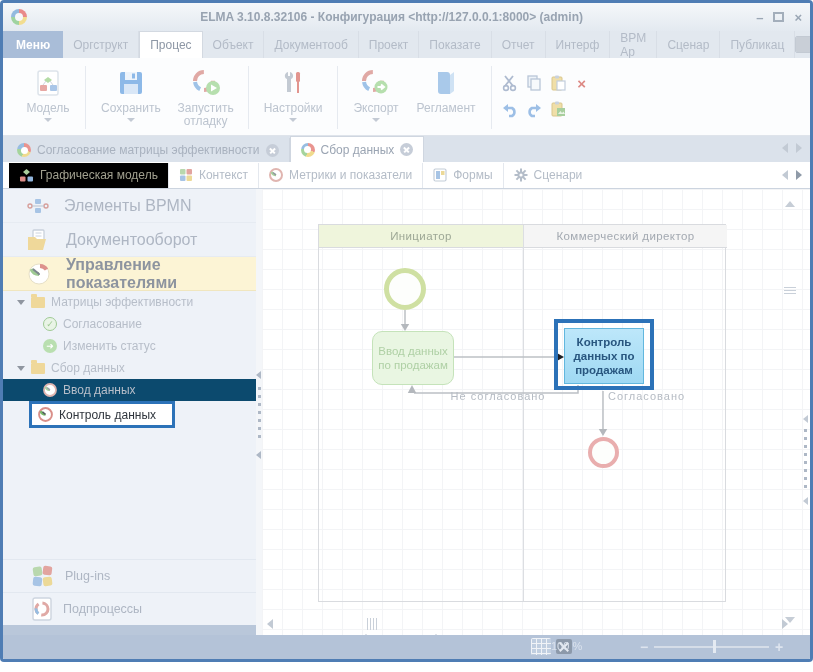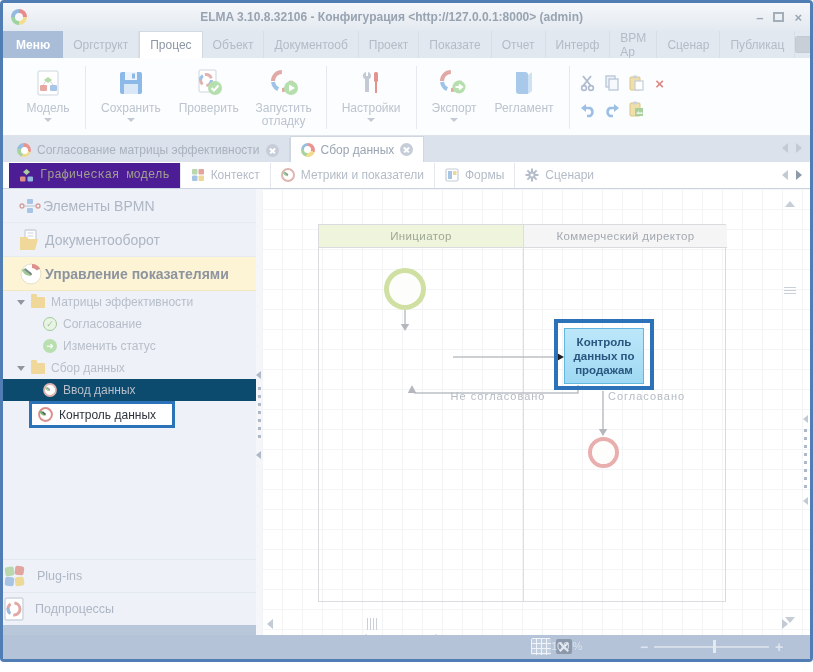--- a/index.html
+++ b/index.html
@@ -44,37 +44,37 @@
   .close-x { position:relative; width:13px; height:13px; border-radius:50%; background:#c6cdd8; flex:0 0 auto; }
   .close-x::before,.close-x::after { content:""; position:absolute; left:3px; top:6px; width:7px; height:1.6px; background:#fff; }
   .close-x::before { transform:rotate(45deg); } .close-x::after { transform:rotate(-45deg); }
   .nav-arrows { position:absolute; right:8px; top:7px; display:flex; gap:8px; }
   .tri-l { width:0;height:0;border-top:5px solid transparent;border-bottom:5px solid transparent;border-right:6px solid #c2cad4; }
   .tri-r { width:0;height:0;border-top:5px solid transparent;border-bottom:5px solid transparent;border-left:6px solid #c2cad4; }
 
   
   .viewtabs { height:27px; background:#fff; border-bottom:1px solid #ccd4df; display:flex; align-items:center; padding-left:6px; flex:0 0 auto; position:relative; }
   .vtab { display:flex; align-items:center; gap:6px; color:#b4bcc7; padding:0 10px; height:25px; border-right:1px solid #e4e8ee; }
-  .vtab.active { background:#4c1d95; color:#a1a08f;font-family:Liberation Mono, monospace; }
+  .vtab.active { background:#000000; color:#a1a08f; }
 
   
   .content { flex:1; display:flex; min-height:0; }
 
   
   .sidebar { width:253px; background:#eef2f8; display:flex; flex-direction:column; }
-  .sb-section { height:34px; display:flex; align-items:center; gap:2px; padding-left:16px; color:#aeb6c3; font-size:14px; border-bottom:1px solid #e6ebf2; }
+  .sb-section { height:34px; display:flex; align-items:center; gap:15px; padding-left:24px; color:#aeb6c3; font-size:16px; border-bottom:1px solid #e6ebf2; }
   .sb-section.active { background:#fcf4d5; color:#8d949f; border-bottom:1px solid #f0e6bf; }
   .tree { }
   .tree-row { height:22px; display:flex; align-items:center; gap:6px; color:#b7bec9; }
   .tree-row .exp { width:0;height:0;border-left:4px solid transparent;border-right:4px solid transparent;border-top:5px solid #8f96a0; margin-left:14px; }
   .tree-row.child { padding-left:40px; }
   .tree-row.sel-soft { background:#0c4a6e; }
   .tree-row.boxed { margin-left:26px; width:146px; padding-left:6px; background:#fff; border:3px solid #2c72b8; height:27px; color:#2f353d; }
   .sb-spacer { flex:1; }
-  .sb-bottom { height:33px; display:flex; align-items:center; gap:10px; padding-left:0; color:#aeb6c3; font-size:12.5px; border-top:1px solid #e2e8f0; }
+  .sb-bottom { height:33px; display:flex; align-items:center; gap:10px; padding-left:28px; color:#aeb6c3; font-size:12.5px; border-top:1px solid #e2e8f0; }
   .sb-strip { height:10px; background:#b9c7da; }
 
   .folder-sm { width:14px; height:11px; background:#efd89a; border-radius:1px; position:relative; }
   .folder-sm::before { content:""; position:absolute; top:-3px; left:0; width:6px; height:3px; background:#efd89a; border-radius:1px 1px 0 0; }
   .ring { border-radius:50%; position:relative; }
   .ring::after { content:""; position:absolute; border-radius:50%; background:#fff; inset:25%; }
   .badge-circle { width:14px; height:14px; border-radius:50%; display:flex; align-items:center; justify-content:center; font-size:9px; color:#fff; }
 
   
   .vsplit { width:6px; background:#f4f6f9; position:relative; }
@@ -179,32 +179,20 @@
       <span class="ic">
         <svg width="28" height="28" viewBox="0 0 28 28">
             <rect x="3" y="3" width="22" height="22" rx="2" fill="#8db9e8"></rect>
             <rect x="8" y="3" width="12" height="8" fill="#eef4fb"></rect>
             <rect x="15" y="4.5" width="3" height="5" fill="#8db9e8"></rect>
             <rect x="7" y="15" width="14" height="10" fill="#d9e7f7"></rect>
           </svg>
       </span>
       <span class="cap">Сохранить</span>
       <span class="dd-arrow"></span>
-    </div>
-    <div class="tb-btn">
-      <span class="ic">
-        <svg width="32" height="30" viewBox="0 0 32 30">
-            <rect x="6" y="2" width="17" height="22" rx="2" fill="#fff" stroke="#dde3ea" stroke-width="1.5"></rect>
-            <circle cx="13" cy="12" r="5.5" fill="none" stroke="#e2b3ae" stroke-width="3" stroke-dasharray="8 4"></circle>
-            <circle cx="13" cy="12" r="5.5" fill="none" stroke="#9fc3e8" stroke-width="3" stroke-dasharray="5 12"></circle>
-            <circle cx="22" cy="20" r="7" fill="#b6dfae"></circle>
-            <path d="M18.5 20 L21 22.5 L25.5 17.5" stroke="#fff" stroke-width="2" fill="none"></path>
-          </svg>
-      </span>
-      <span class="cap">Проверить</span>
     </div>
     <div class="tb-btn" style="max-width:72px;">
       <span class="ic">
         <svg width="32" height="30" viewBox="0 0 32 30">
             <circle cx="14" cy="13" r="9" fill="none" stroke="#e0a9a5" stroke-width="4" stroke-dasharray="14 14"></circle>
             <circle cx="14" cy="13" r="9" fill="none" stroke="#9fc3e8" stroke-width="4" stroke-dasharray="9 33" stroke-dashoffset="-18"></circle>
             <circle cx="23" cy="20" r="7" fill="#b6dfae"></circle>
             <path d="M21 16.5 L27 20 L21 23.5 Z" fill="#fff"></path>
           </svg>
       </span>
@@ -495,20 +483,21 @@
         <polygon points="143,142 138.8,135 147.2,135" fill="#b4b8bd"></polygon>
         <path d="M191 168 L294 168" stroke="#bcc0c5" stroke-width="1.5" fill="none"></path>
         <polygon points="302,168 293,163 293,173" fill="#1b1f24"></polygon>
         <path d="M316 196 L316 204 L152 204" stroke="#bcc0c5" stroke-width="1.5" fill="none"></path>
         <polygon points="150,196 145.8,204 154.2,204" fill="#b4b8bd"></polygon>
         <path d="M341 202 L341 242" stroke="#bcc0c5" stroke-width="1.5" fill="none"></path>
         <polygon points="341,247 336.8,240 345.2,240" fill="#b4b8bd"></polygon>
       </svg>
 
       <div class="evt" style="left:122px;top:79px;width:42px;height:42px;border:5px solid #cfe0a2;"></div>
+      <div class="task task1">Ввод данных по продажам</div>
       <div class="hl-box"></div>
       <div class="task task2">Контроль данных по продажам</div>
       <div class="evt" style="left:326px;top:248px;width:31px;height:31px;border:4.5px solid #e9aeae;"></div>
 
       <div class="flow-label" style="left:176px;top:201px;width:120px;text-align:center;">Не согласовано</div>
       <div class="flow-label" style="left:346px;top:201px;">Согласовано</div>
 
       <div class="vscroll">
         <span class="tri-up" style="position:absolute;top:12px;left:2px;"></span>
         <span class="grip-h" style="position:absolute;top:98px;left:1px;"></span>

